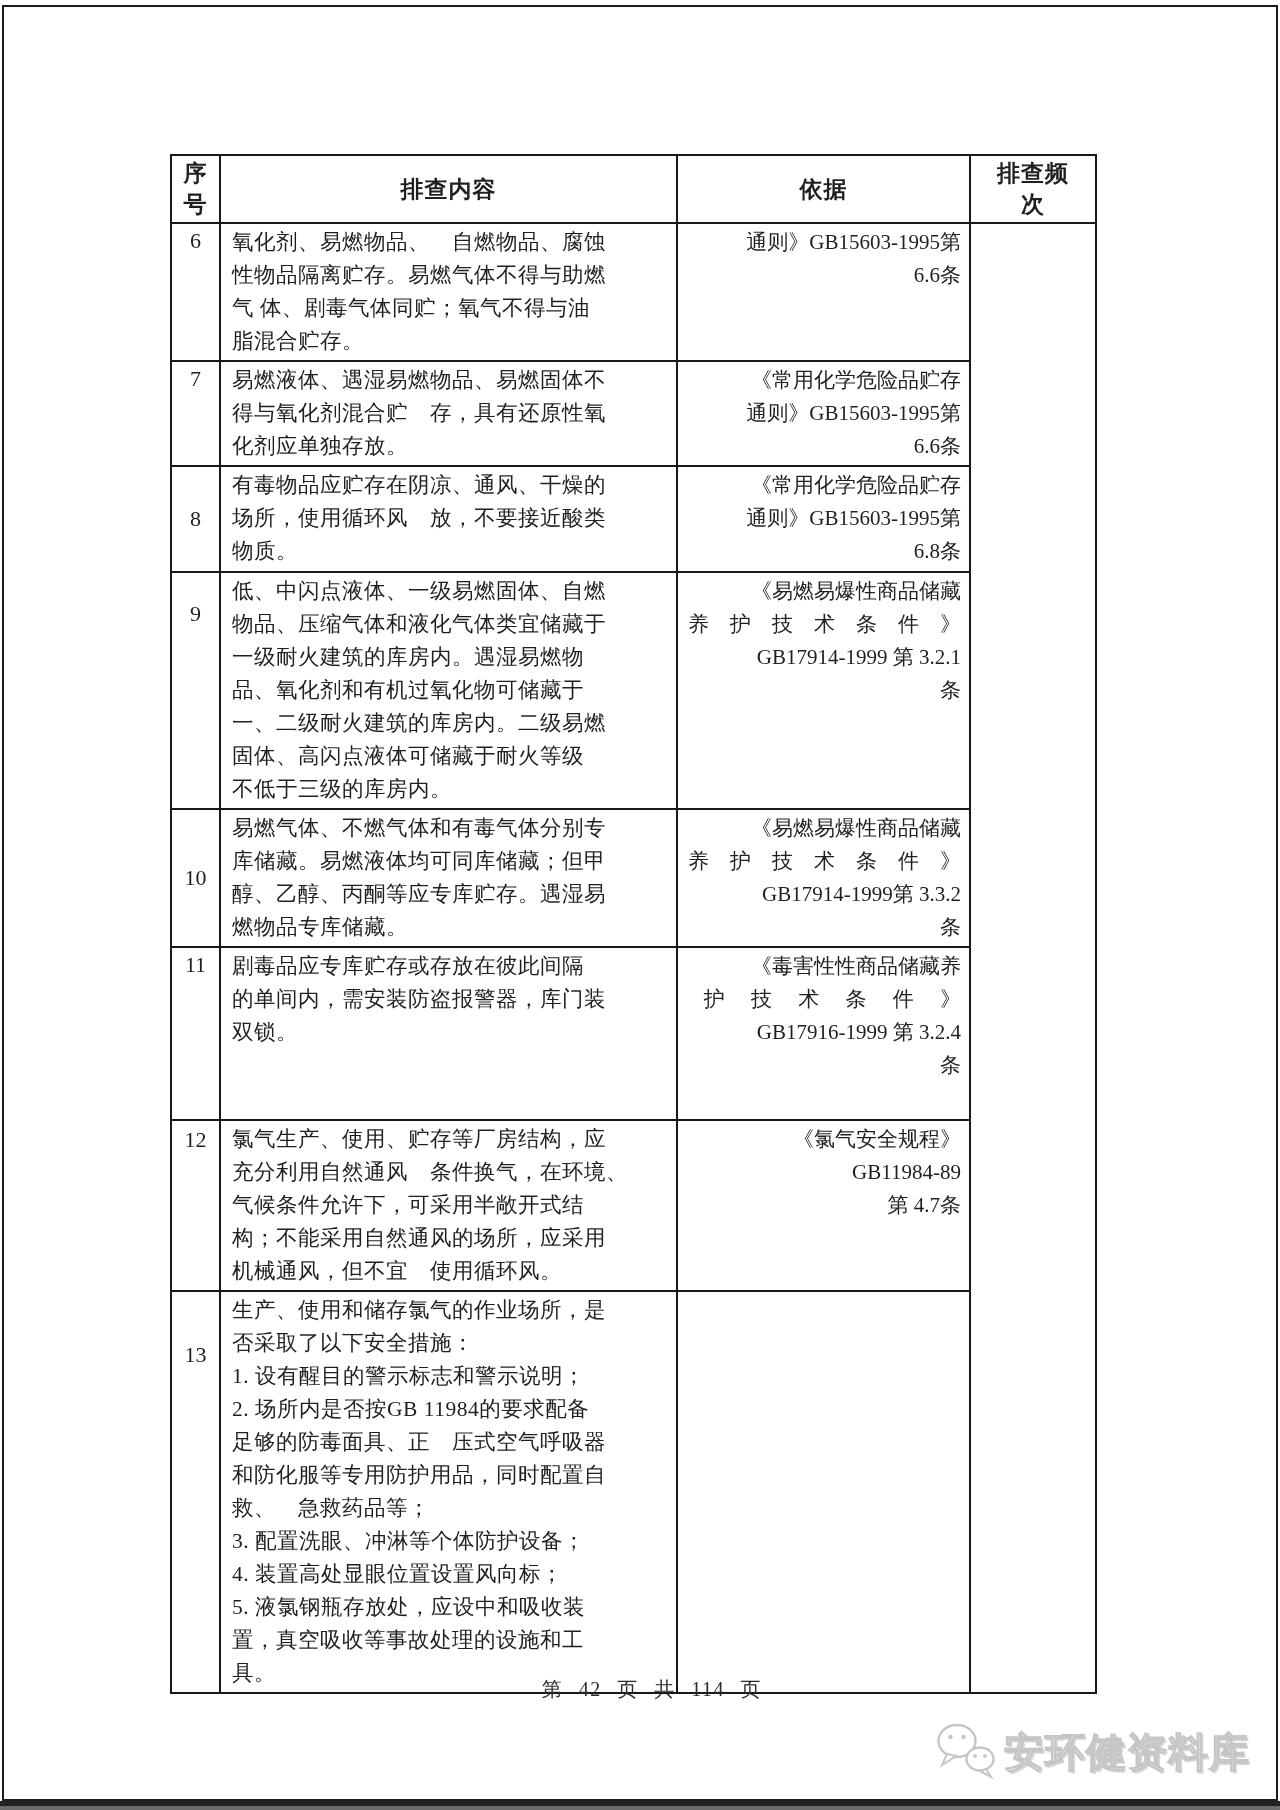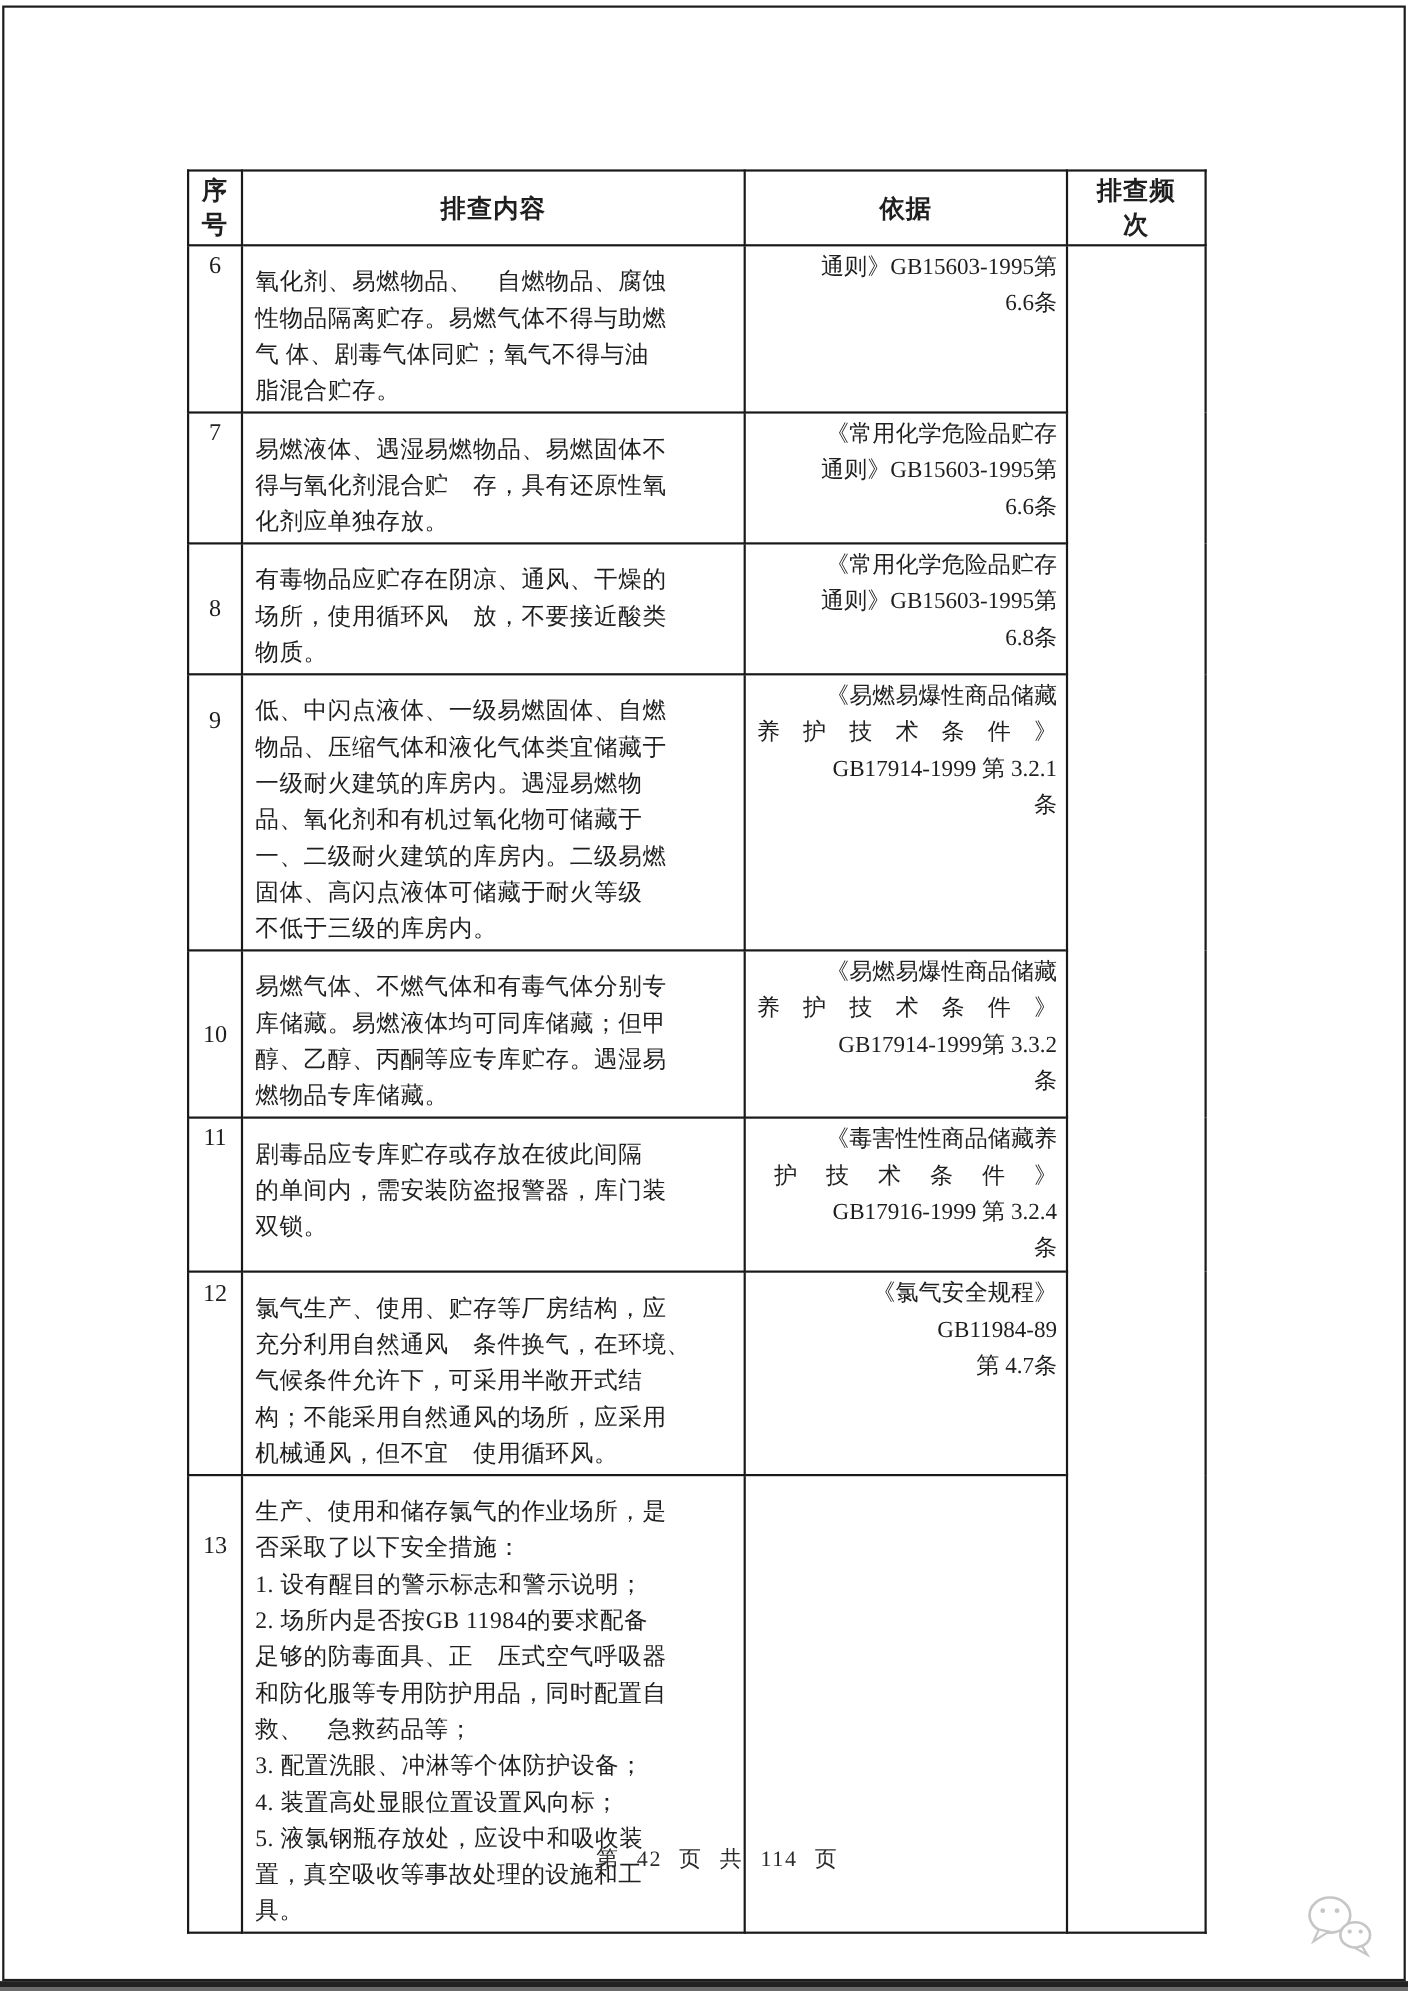--- a/index.html
+++ b/index.html
@@ -51,39 +51,39 @@
     font-size:22px;
     vertical-align:top;
     padding-top:4px;
   }
   td.content{
     font-size:21.5px;
     line-height:33px;
     letter-spacing:0.5px;
     white-space:pre-line;
     vertical-align:top;
-    padding:16px 10px 2px 11px;
+    padding:2px 10px 2px 11px;
     text-align:left;
   }
   td.basis{
     font-size:21px;
     line-height:33px;
     white-space:pre-line;
     vertical-align:top;
     padding:2px 8px 2px 10px;
     text-align:right;
   }
   td.freq{ width:126px; }
 
   tr.r6{ height:136px; }
   tr.r7{ height:102px; }
   tr.r8{ height:106px; }
   tr.r9{ height:234px; }
   tr.r10{ height:136px; }
-  tr.r11{ height:140px; }
+  tr.r11{ height:173px; }
   tr.r12{ height:168px;margin-left:28px; }
   tr.r13{ height:402px; }
 
   td.num.v-top4{ padding-top:4px; }
   td.num.v-top6{ padding-top:6px; }
   td.num.v-mid{ vertical-align:middle; padding-top:0; }
   td.num.v-off28{ padding-top:28px; }
   td.num.v-off102{ padding-top:50px; }
 
   
@@ -240,16 +240,17 @@
         <circle cx="16.5" cy="17" r="2.2" fill="#c6c6c6"></circle>
         <circle cx="29.5" cy="17" r="2.2" fill="#c6c6c6"></circle>
         <g fill="#ffffff" stroke="#c6c6c6" stroke-width="2.4">
           <ellipse cx="46" cy="39" rx="13.5" ry="11.5"></ellipse>
           <path d="M52 49 L57 57 L46 51 Z" stroke-width="2"></path>
         </g>
         <circle cx="41" cy="36" r="1.9" fill="#c6c6c6"></circle>
         <circle cx="51" cy="36" r="1.9" fill="#c6c6c6"></circle>
       </svg>
     </span>
+    <span class="watermark-text">安环健资料库</span>
   </div>
 
   <div class="bottom-bar"></div>
 </div>
 
 </body></html>

